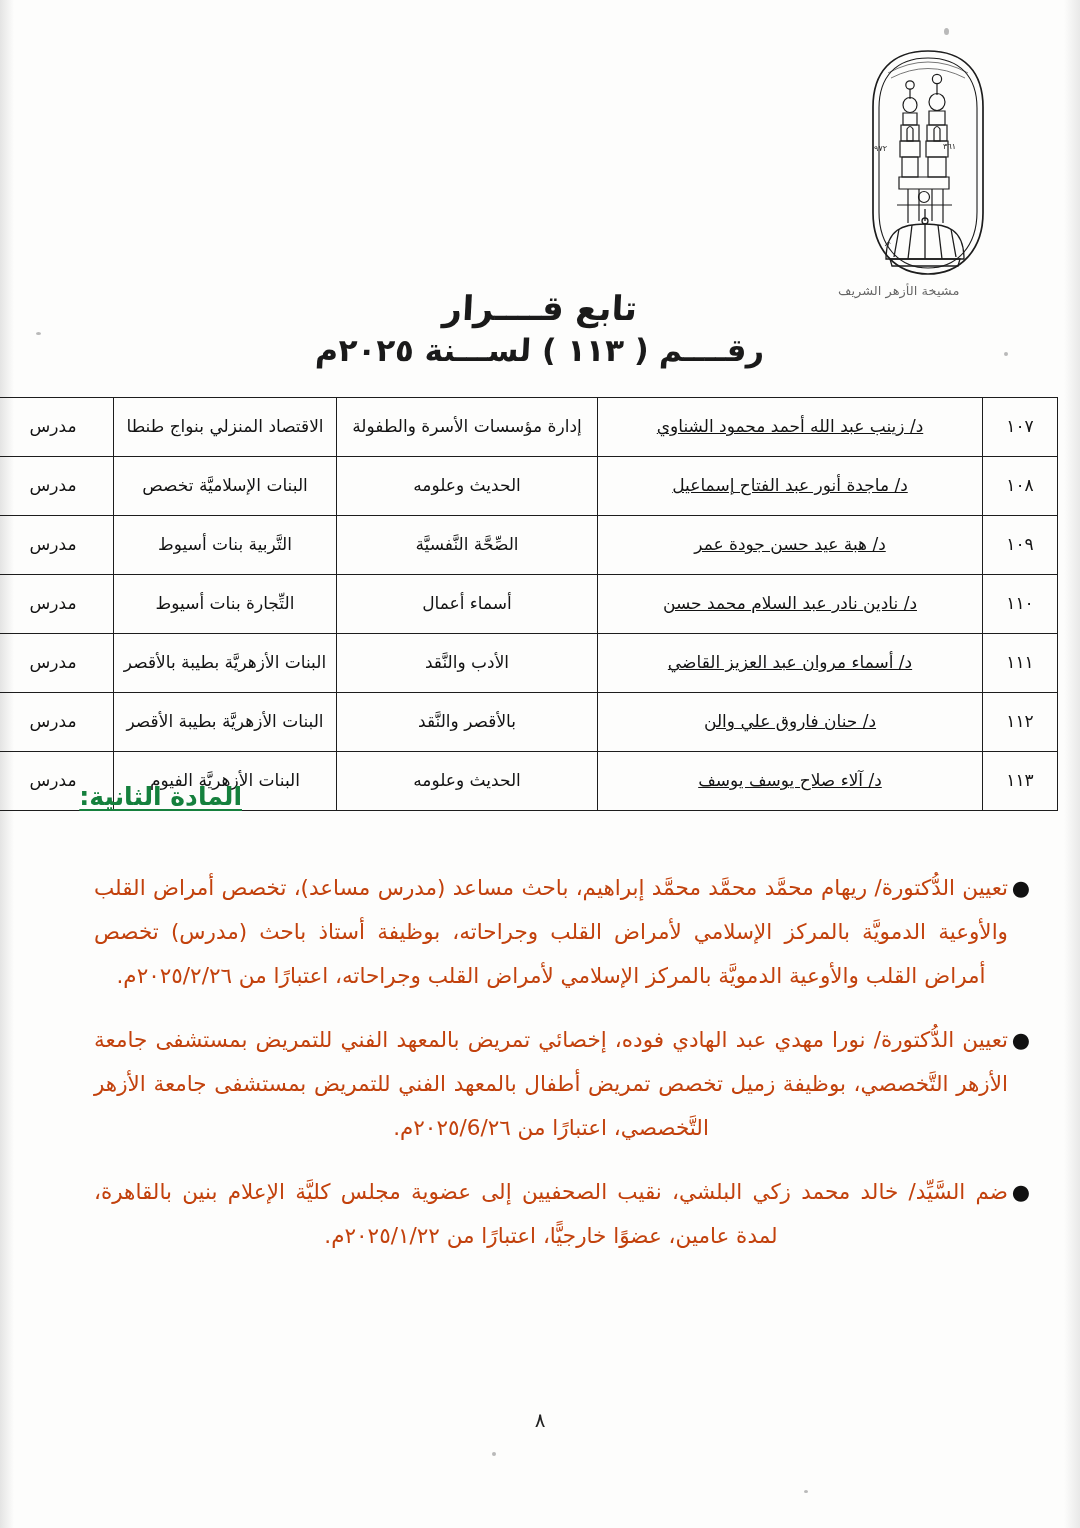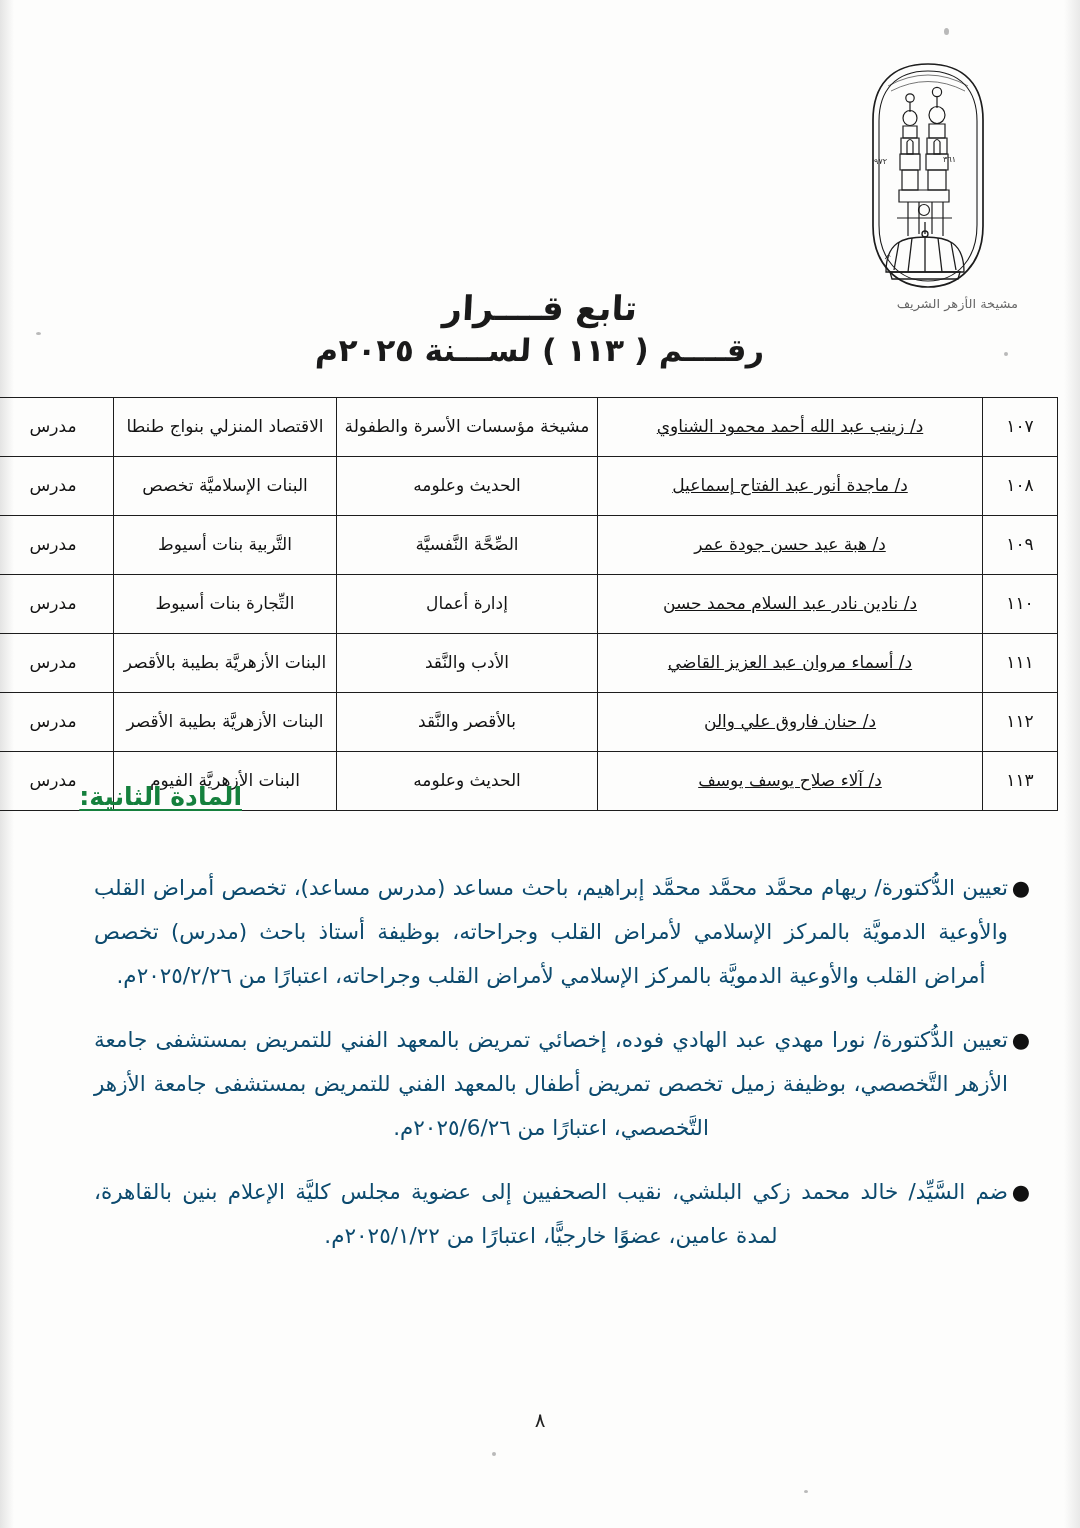--- a/index.html
+++ b/index.html
@@ -36,24 +36,24 @@
   .speck {
     position: absolute;
     background: #b9b9b9;
     border-radius: 50%;
     pointer-events: none;
   }
 
   
   .emblem-block {
     position: absolute;
-    top: 58px;
+    top: 45px;
     left: 838px;
     width: 180px;
-    text-align: right;
+    text-align: left;
   }
   .emblem-svg { display: block; margin: 0 auto; }
   .emblem-caption {
     margin-top: 2px;
     font-size: 13px;
     color: #3c3c3c;
     font-family: "DejaVu Sans", sans-serif;
     letter-spacing: 0.5px;
     opacity: 0.78;
     transform: scaleY(0.92);
@@ -147,21 +147,21 @@
     width: 26px;
     font-size: 21px;
     line-height: 44px;
     color: #111;
     text-align: center;
   }
   .bullet-text {
     flex: 1 1 auto;
     font-size: 21.5px;
     line-height: 44px;
-    color: #0c4a6e;
+    color: #c2410c;
     text-align: justify;
     text-align-last: center;
     font-family: "DejaVu Sans", sans-serif;
   }
 
   
   .page-number {
     position: absolute;
     bottom: 96px;
     left: 0; right: 0;
@@ -251,42 +251,42 @@
     <div class="line1">تابع قــــرار</div>
     <div class="line2">رقــــم ( ١١٣ ) لســـنة ٢٠٢٥م</div>
   </div>
 
   <div class="tbl-wrap">
     <table class="records">
       <tbody>
         <tr>
           <td class="c-serial">١٠٧</td>
           <td class="c-name">د/ زينب عبد الله أحمد محمود الشناوي</td>
-          <td class="c-spec">مشيخة مؤسسات الأسرة والطفولة</td>
+          <td class="c-spec">إدارة مؤسسات الأسرة والطفولة</td>
           <td class="c-college">الاقتصاد المنزلي بنواج طنطا</td>
           <td class="c-rank">مدرس</td>
         </tr>
         <tr>
           <td class="c-serial">١٠٨</td>
           <td class="c-name">د/ ماجدة أنور عبد الفتاح إسماعيل</td>
           <td class="c-spec">الحديث وعلومه</td>
           <td class="c-college">البنات الإسلاميَّة تخصص</td>
           <td class="c-rank">مدرس</td>
         </tr>
         <tr>
           <td class="c-serial">١٠٩</td>
           <td class="c-name">د/ هبة عيد حسن جودة عمر</td>
           <td class="c-spec">الصِّحَّة النَّفسيَّة</td>
           <td class="c-college">التَّربية بنات أسيوط</td>
           <td class="c-rank">مدرس</td>
         </tr>
         <tr>
           <td class="c-serial">١١٠</td>
           <td class="c-name">د/ نادين نادر عبد السلام محمد حسن</td>
-          <td class="c-spec">إدارة أعمال</td>
+          <td class="c-spec">أسماء أعمال</td>
           <td class="c-college">التِّجارة بنات أسيوط</td>
           <td class="c-rank">مدرس</td>
         </tr>
         <tr>
           <td class="c-serial">١١١</td>
           <td class="c-name">د/ أسماء مروان عبد العزيز القاضي</td>
           <td class="c-spec">الأدب والنَّقد</td>
           <td class="c-college">البنات الأزهريَّة بطيبة بالأقصر</td>
           <td class="c-rank">مدرس</td>
         </tr>

